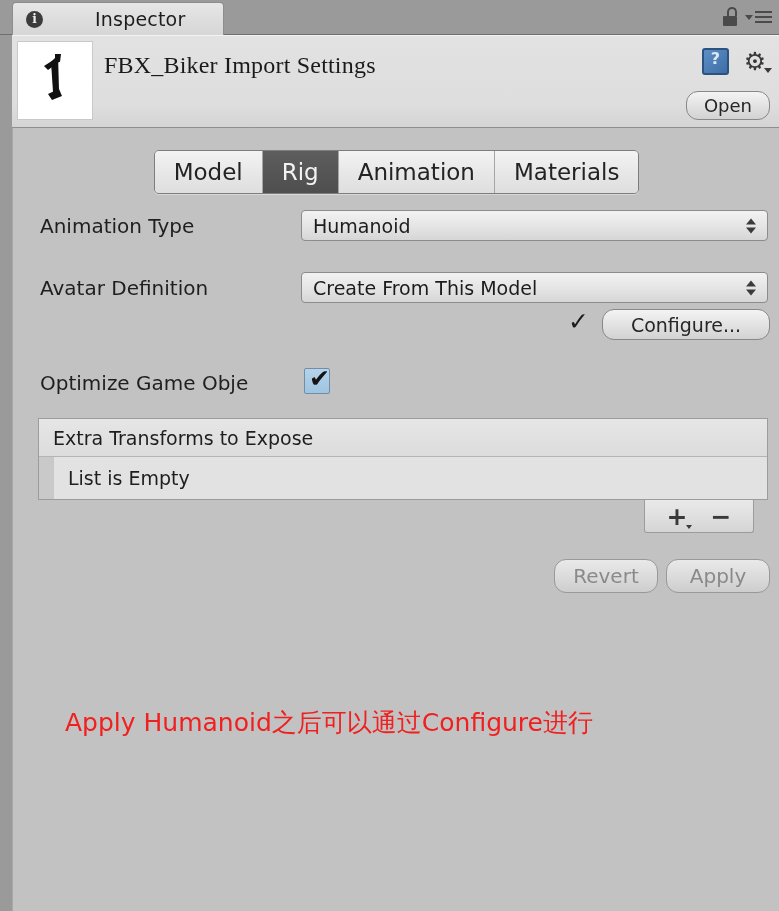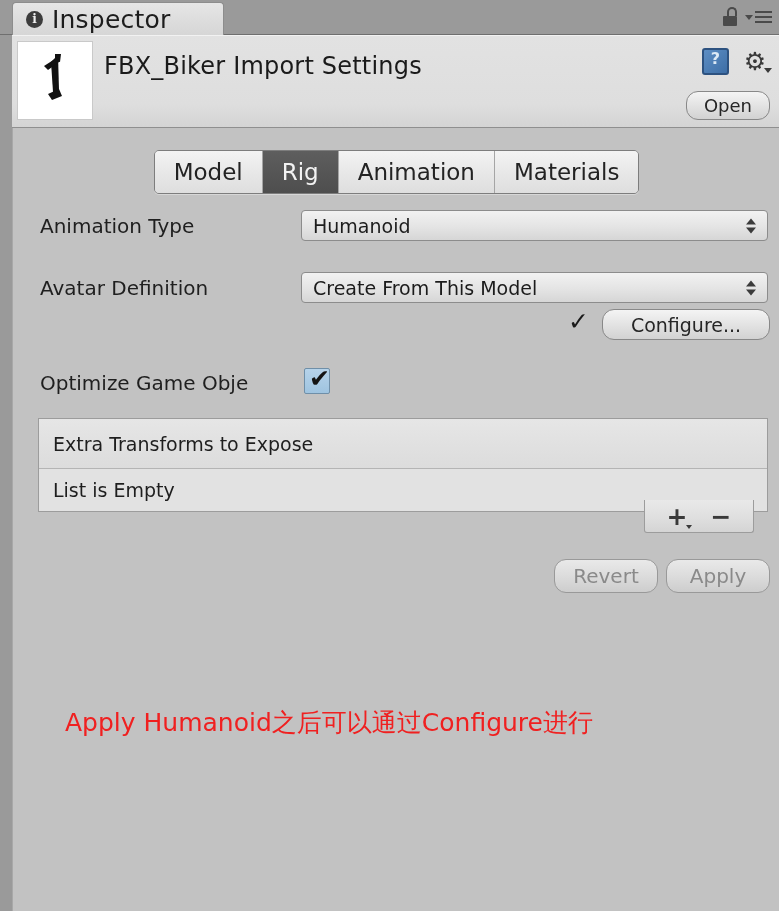--- a/index.html
+++ b/index.html
@@ -53,23 +53,24 @@
     background: #3c3c3c;
     color: #f0f0f0;
     font-size: 12px;
     font-weight: bold;
     line-height: 17px;
     text-align: center;
     font-family: "DejaVu Serif", serif;
     flex: 0 0 auto;
   }
   .panel-tab-label {
-    font-size: 25px;
+    font-size: 19px;
     color: #1d1d1d;
     letter-spacing: 0.2px;
+    margin-left: 43px;
   }
 
   .strip-right {
     position: absolute;
     right: 7px; top: 4px;
     display: flex;
     align-items: center;
     gap: 7px;
     height: 26px;
   }
@@ -118,20 +119,21 @@
     box-sizing: border-box;
     overflow: hidden;
   }
   .asset-title {
     position: absolute;
     left: 92px; top: 16px;
     font-size: 24px;
     color: #1a1a1a;
     letter-spacing: 0.2px;
     white-space: nowrap;
+    font-family: Liberation Serif, serif;
   }
   .help-icon {
     position: absolute;
     right: 50px; top: 12px;
     width: 27px; height: 27px;
   }
   .help-icon .book {
     width: 27px; height: 27px;
     background: linear-gradient(135deg, #5d8ec4 0%, #3d6ea6 100%);
     border: 2px solid #2d5280;
@@ -314,39 +316,40 @@
   
   .list-box {
     position: absolute;
     left: 25px;
     width: 730px;
     border: 1px solid #9c9c9c;
     box-sizing: border-box;
     background: #c9c9c9;
   }
   .list-header {
-    height: 50px;
+    height: 38px;
     background: linear-gradient(to bottom, #e6e6e6 0%, #dcdcdc 100%);
     border-bottom: 1px solid #b4b4b4;
     display: flex;
     align-items: center;
     padding-left: 14px;
     font-size: 19px;
     color: #1e1e1e;
     box-sizing: border-box;
   }
   .list-empty {
     height: 42px;
     background: #e2e2e2;
     display: flex;
     align-items: center;
     padding-left: 14px;
     font-size: 19px;
     color: #1e1e1e;
     box-sizing: border-box;
+    margin-left: 15px;
   }
   .list-footer {
     position: absolute;
     right: 25px;
     width: 110px; height: 33px;
     background: linear-gradient(to bottom, #e9e9e9 0%, #dfdfdf 55%, #d4d4d4 100%);
     border: 1px solid #9c9c9c;
     border-top: none;
     border-radius: 0 0 3px 3px;
     box-sizing: border-box;

